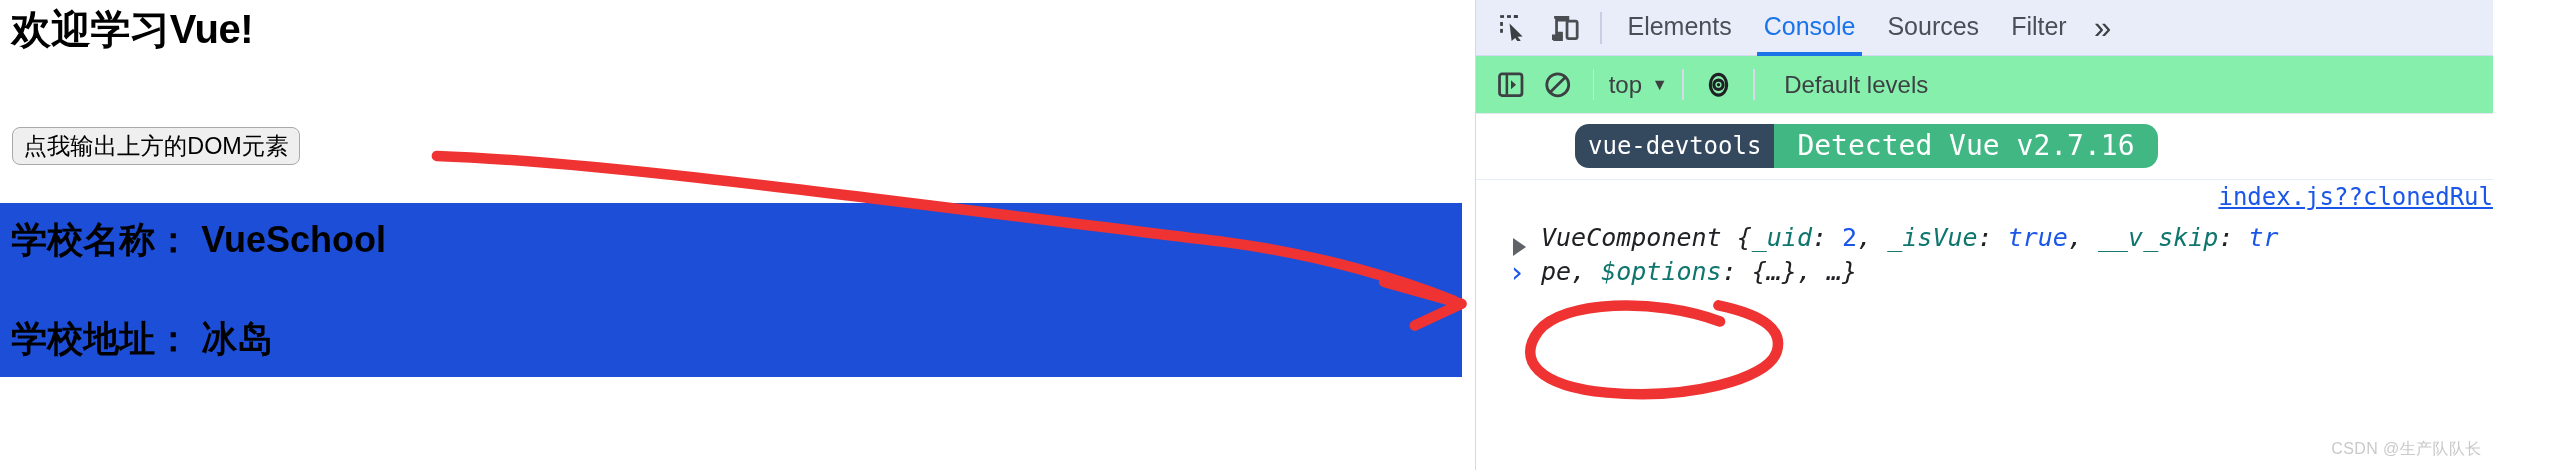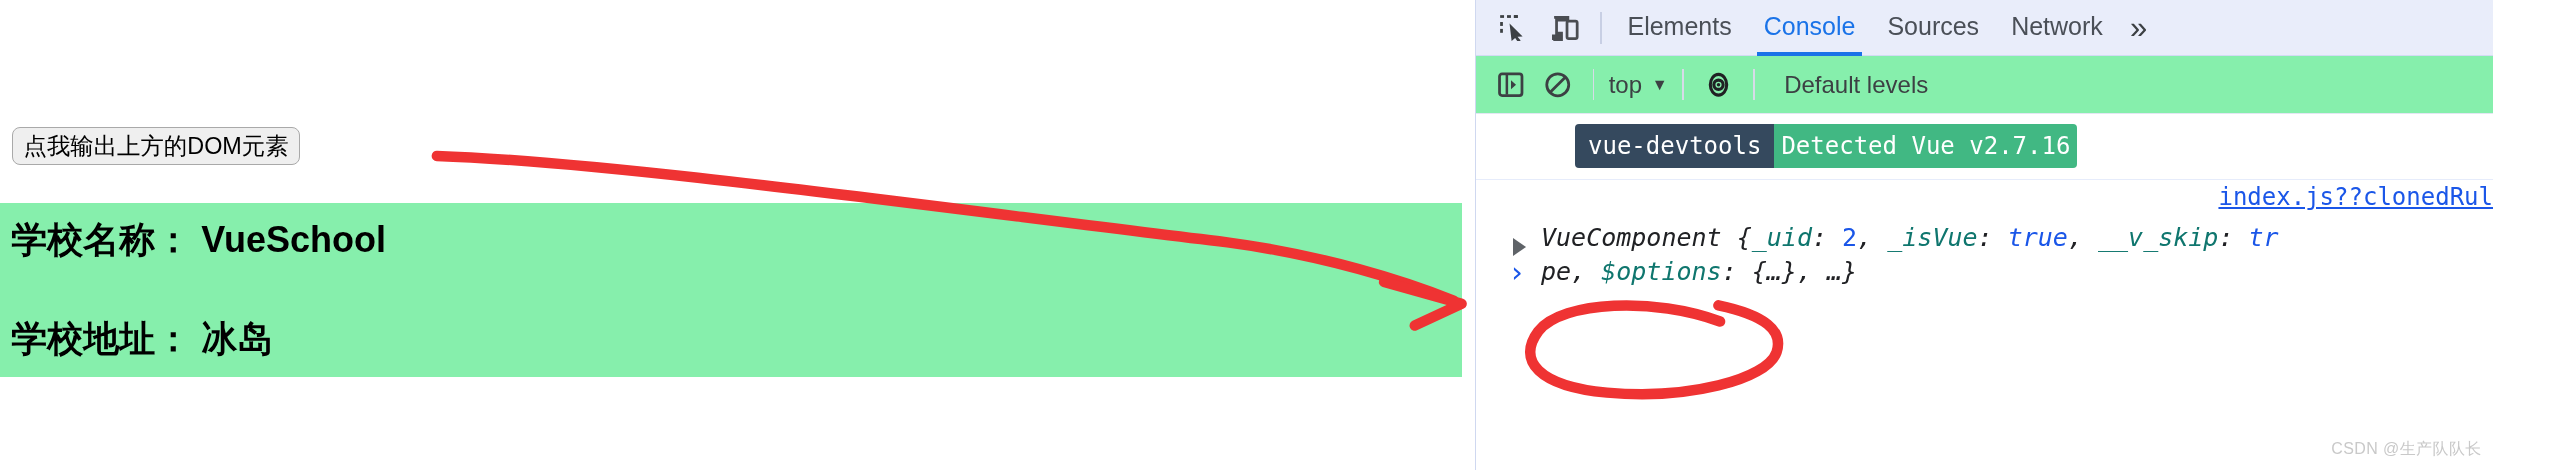--- a/index.html
+++ b/index.html
@@ -58,21 +58,21 @@
     white-space: nowrap;
     cursor: pointer;
   }
 
   #school-box {
     position: absolute;
     left: 0px;
     top: 203px;
     width: 1462px;
     height: 174px;
-    background: #86efac;
+    background: #1d4ed8;
     overflow: hidden;
   }
 
   .school-line {
     position: absolute;
     left: 11.3px;
     margin: 0;
     font-size: 36px;
     font-weight: bold;
     color: #000000;
@@ -244,38 +244,38 @@
     padding: 8px 0 8px 0;
   }
 
   
   #row-vue-badge { padding: 9.7px 0 11.3px 99px; }
 
   #vue-badge {
     display: inline-flex;
     align-items: stretch;
     height: 44px;
-    border-radius: 4px;
+    border-radius: 14px;
     overflow: hidden;
     font-family: "DejaVu Sans Mono", "Liberation Mono", monospace;
   }
   #vue-badge-left {
     background: #35495e;
     color: #ffffff;
     font-size: 24px;
     line-height: 44px;
     padding: 0 13px;
     white-space: nowrap;
   }
   #vue-badge-right {
     background: #41b883;
     color: #ffffff;
-    font-size: 24px;
+    font-size: 28px;
     line-height: 44px;
-    padding: 0 7px;
+    padding: 0 23px;
     white-space: nowrap;
   }
 
   
   #row-object {
     padding: 4.8px 0 11.3px 0;
     border-bottom: none;
   }
   #obj-source {
     position: absolute;
@@ -338,20 +338,21 @@
     letter-spacing: 0.4px;
   }
 </style>
 </head>
 <body>
 
 <div id="root">
 
   <div id="page-pane">
 
+    <h1 id="page-title">欢迎学习Vue!</h1>
 
     <button id="dom-button">点我输出上方的DOM元素</button>
 
     <div id="school-box">
       <p class="school-line" id="school-name-line">学校名称： VueSchool</p>
       <p class="school-line" id="school-addr-line">学校地址： 冰岛</p>
     </div>
   </div>
 
   <div id="devtools">
@@ -379,21 +380,21 @@
           <rect x="14.2" y="5.4" width="9.6" height="16.6" rx="1.6" fill="none" stroke="#4a4d52" stroke-width="2.6"></rect>
           <rect x="17.4" y="8.6" width="3.2" height="9.6" fill="#4a4d52" opacity="0.0"></rect>
         </svg>
       </div>
 
       <div class="dt-vdiv"></div>
 
       <div class="dt-tab">Elements</div>
       <div class="dt-tab active">Console</div>
       <div class="dt-tab">Sources</div>
-      <div class="dt-tab">Network</div>
+      <div class="dt-tab">Filter</div>
       <div id="tab-overflow">»</div>
     </div>
 
     <div id="dt-toolbar">
 
       <div class="tb-icon">
         <svg width="27.5" height="27.5" viewBox="0 0 24 24" aria-hidden="true">
           <rect x="2.2" y="2.6" width="19.6" height="18.8" rx="2.2" fill="none" stroke="#3c4043" stroke-width="2.4"></rect>
           <line x1="8.6" y1="3.4" x2="8.6" y2="20.6" stroke="#3c4043" stroke-width="2.2"></line>
           <path d="M12.2 8.0 L16.6 12.0 L12.2 16.0 Z" fill="#3c4043"></path>

